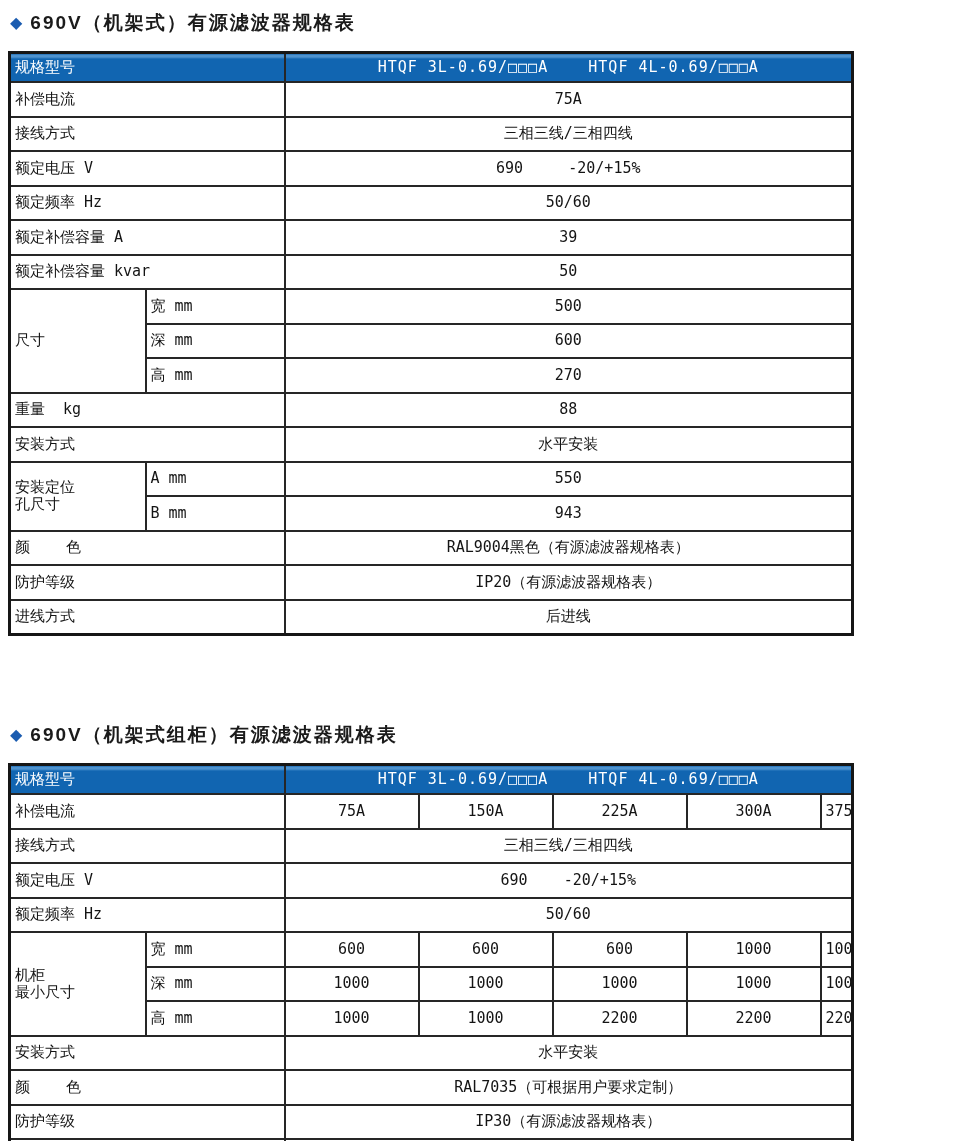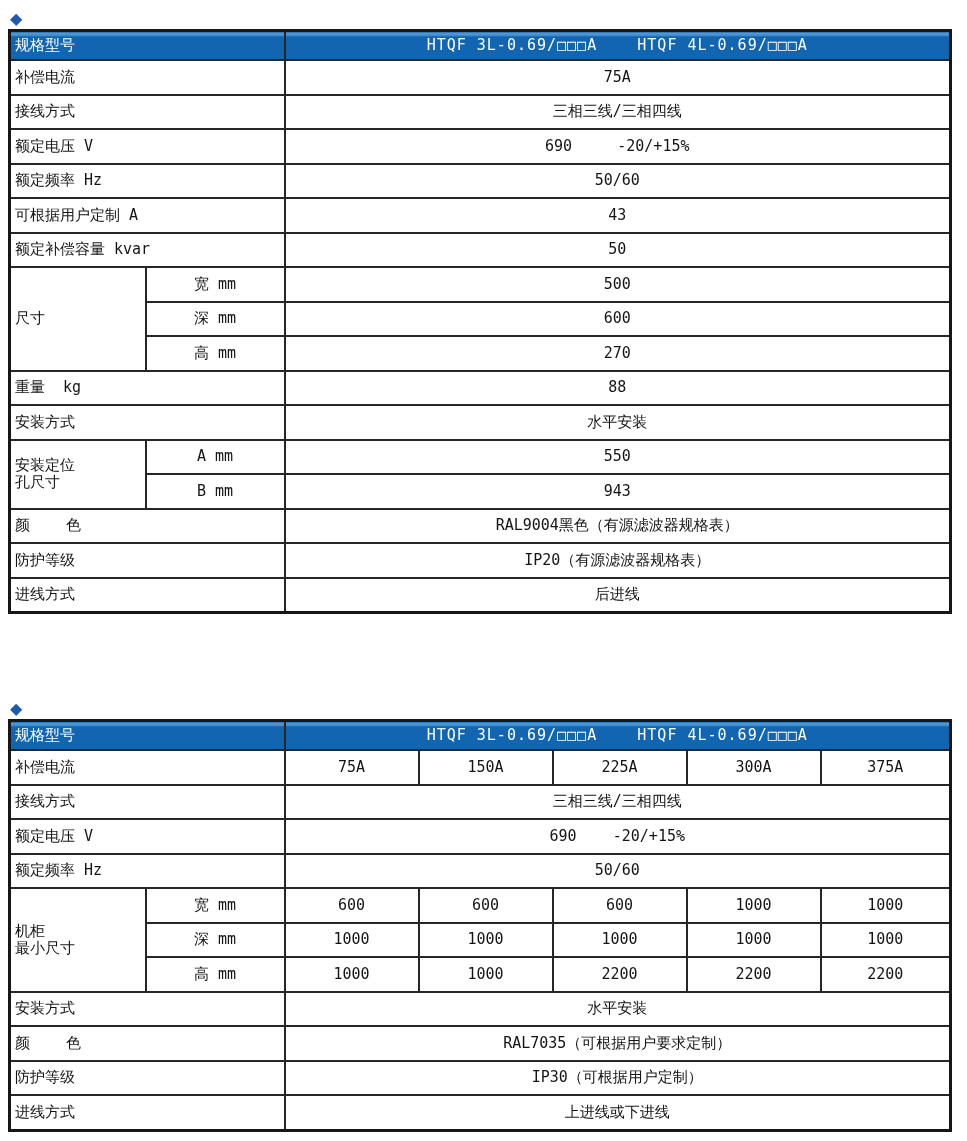--- a/index.html
+++ b/index.html
@@ -21,47 +21,48 @@
     font-size:19px;font-weight:bold;letter-spacing:2px;color:#1b1b1b;
     margin:0 0 0 2px;
   }
   .sec-title .diamond{
     color:var(--diamond);font-size:16px;letter-spacing:0;
     transform:translateY(-1px);
   }
   .sec2{margin-top:86px;}
   table.spec{
     border-collapse:collapse;table-layout:fixed;
-    width:944px;
+    width:846px;margin-top:15px;
     font-size:15px;color:var(--text);
   }
   table.spec{border:3px solid #161616;}
   table.spec td{
     border:2px solid var(--border);
     height:32.5px;padding:0 4px;line-height:1.15;
     white-space:pre-wrap;overflow:hidden;
     font-family:"DejaVu Sans Mono","Liberation Sans",sans-serif;
   }
   td.lab{text-align:left;padding-left:30px;}
-  td.sublab{text-align:center;}
+  td.sublab{}
   td.val{text-align:center;}
   td.vfirst{border-left-width:3px;}
   tr.head td{
     background:linear-gradient(180deg,var(--blue-light) 0px,var(--blue-light) 3px,var(--blue) 4px,var(--blue) 100%);
     color:#ffffff;height:27px;font-size:15px;
   }
   tr.head td.head-val{letter-spacing:1px;text-align:center;}
 </style>
 </head>
 <body>
 
 <div class="page">
 
   <h2 class="sec-title">
     <span class="diamond">◆</span>
+    <span>690V（机架式）有源滤波器规格表</span>
   </h2>
 
   <table class="spec">
     <colgroup>
         <col style="width:136px">
         <col style="width:139px">
         <col>
       </colgroup>
     <tbody>
         <tr class="head">
@@ -78,22 +79,22 @@
     </tr>
     <tr>
       <td colspan="2" class="lab">额定电压 V</td>
       <td class="val vfirst">690     -20/+15%</td>
     </tr>
     <tr>
       <td colspan="2" class="lab">额定频率 Hz</td>
       <td class="val vfirst">50/60</td>
     </tr>
     <tr>
-      <td colspan="2" class="lab">可根据用户定制 A</td>
-      <td class="val vfirst">43</td>
+      <td colspan="2" class="lab">额定补偿容量 A</td>
+      <td class="val vfirst">39</td>
     </tr>
     <tr>
       <td colspan="2" class="lab">额定补偿容量 kvar</td>
       <td class="val vfirst">50</td>
     </tr>
     <tr>
       <td rowspan="3" class="lab">尺寸</td>
       <td class="sublab">宽 mm</td>
       <td class="val vfirst">500</td>
     </tr>
@@ -133,20 +134,21 @@
     </tr>
     <tr>
       <td colspan="2" class="lab">进线方式</td>
       <td class="val vfirst">后进线</td>
     </tr>
   </tbody>
     </table>
 
   <h2 class="sec-title sec2">
     <span class="diamond">◆</span>
+    <span>690V（机架式组柜）有源滤波器规格表</span>
   </h2>
 
   <table class="spec">
     <colgroup>
       <col style="width:136px">
         <col style="width:139px">
       <col style="width:134px">
         <col style="width:134px">
         <col style="width:134px">
         <col style="width:134px">
@@ -206,21 +208,21 @@
     <tr>
       <td colspan="2" class="lab">安装方式</td>
       <td colspan="5" class="val vfirst">水平安装</td>
     </tr>
     <tr>
       <td colspan="2" class="lab">颜    色</td>
       <td colspan="5" class="val vfirst">RAL7035（可根据用户要求定制）</td>
     </tr>
     <tr>
       <td colspan="2" class="lab">防护等级</td>
-      <td colspan="5" class="val vfirst">IP30（可根据用户定制）</td>
+      <td colspan="5" class="val vfirst">IP30（有源滤波器规格表）</td>
     </tr>
     <tr>
       <td colspan="2" class="lab">进线方式</td>
       <td colspan="5" class="val vfirst">上进线或下进线</td>
     </tr>
   </tbody>
     </table>
 
 </div>
 

